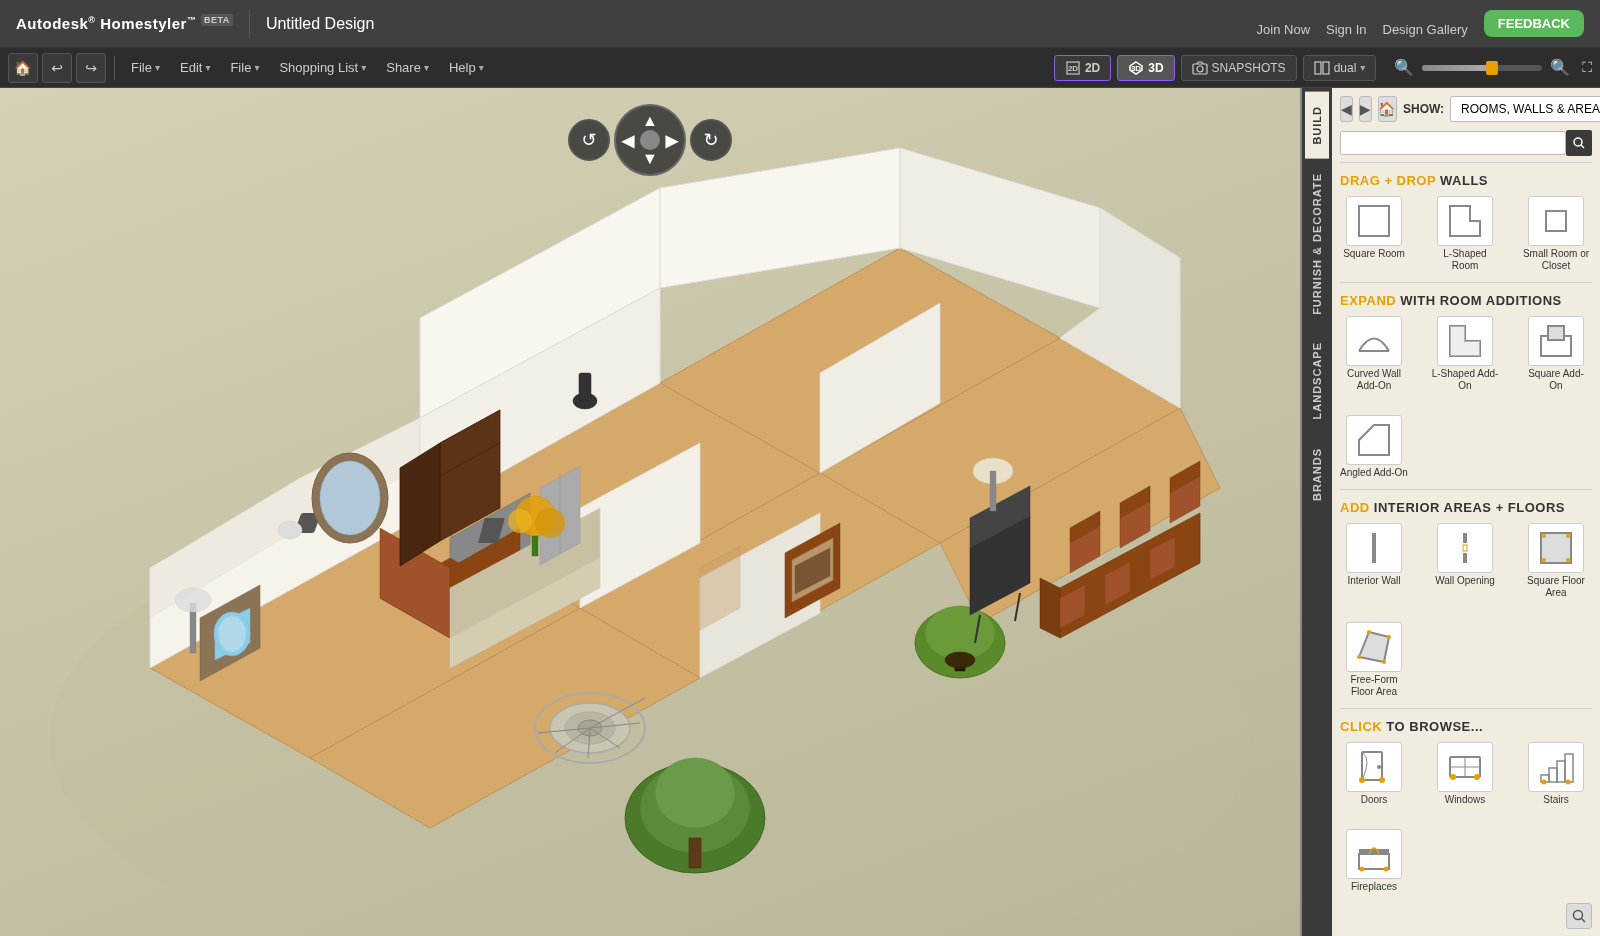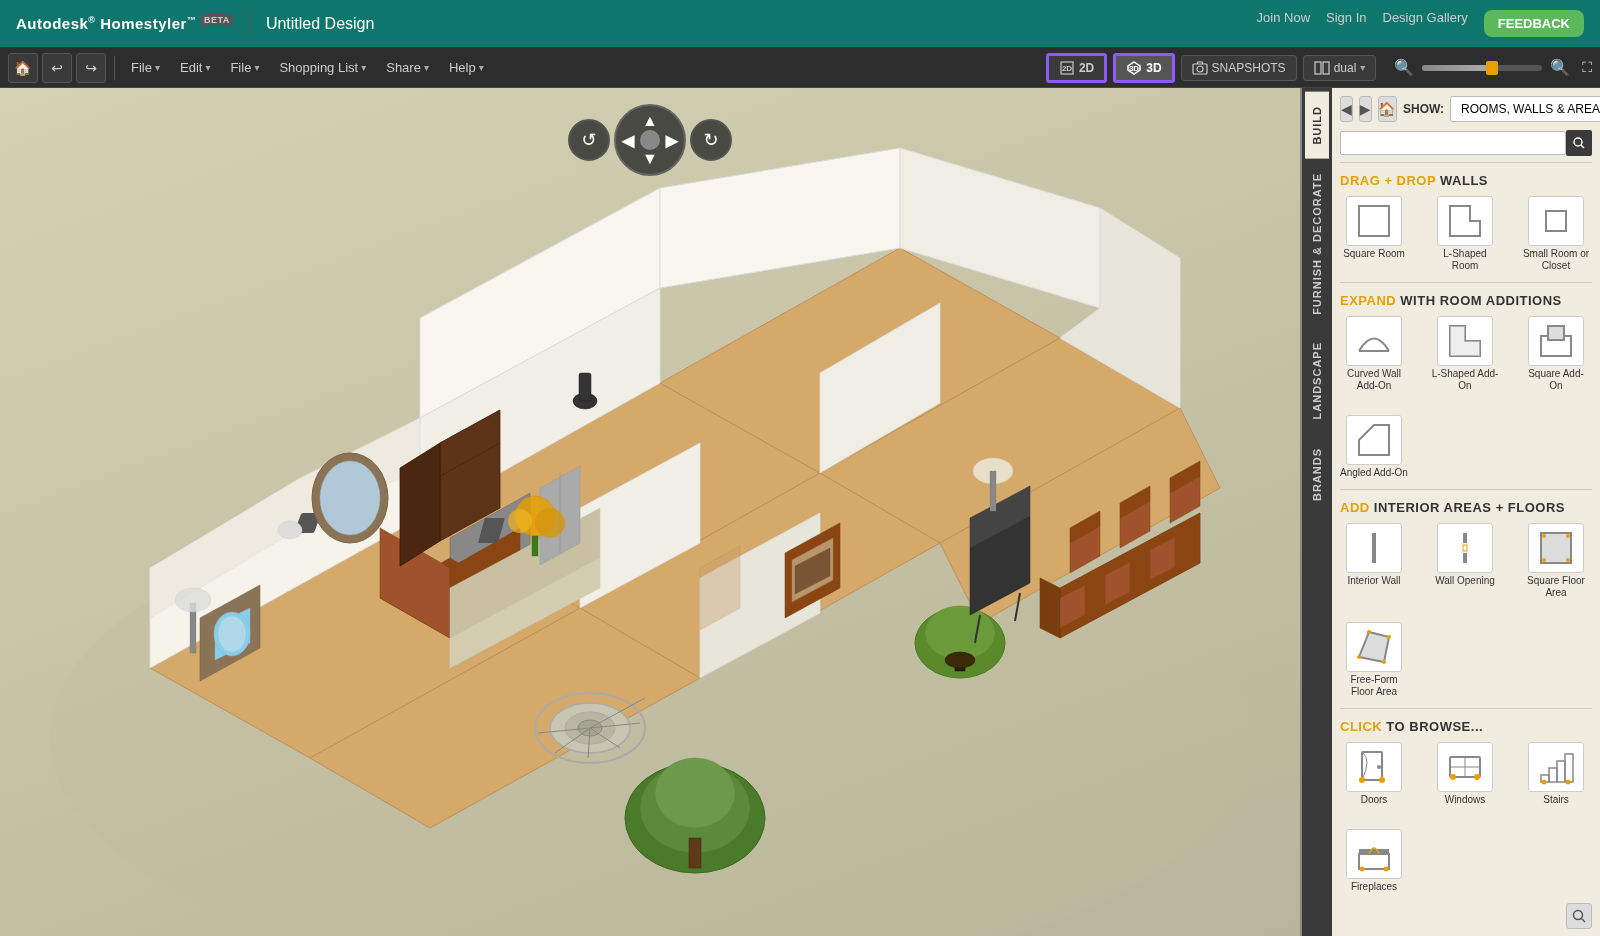--- a/index.html
+++ b/index.html
@@ -1,31 +1,31 @@
 <!DOCTYPE html>
 <html><head>
   <meta charset="utf-8">
   <style>
     * { margin: 0; padding: 0; box-sizing: border-box; }
     body { width: 1600px; height: 936px; overflow: hidden; font-family: Arial, sans-serif; background: #2a2a2a; }
 
     
     #top-bar {
       width: 100%; height: 48px;
-      background: #0f766e;
+      background: #404040;
       display: flex; align-items: center;
       padding: 0 16px;
       border-bottom: 1px solid #333;
     }
     #logo-area { display: flex; align-items: center; gap: 8px; }
     #logo-text { color: #fff; font-size: 15px; font-weight: bold; letter-spacing: 0.5px; }
     #logo-beta { background: #555; color: #ccc; font-size: 9px; padding: 1px 3px; border-radius: 2px; vertical-align: super; }
     #top-divider { width: 1px; height: 28px; background: #555; margin: 0 16px; }
     #project-title { color: #fff; font-size: 16px; }
-    #top-right { margin-left: auto; display: flex; align-items: flex-start; gap: 16px; }
+    #top-right { margin-left: auto; display: flex; align-items: flex-end; gap: 16px; }
     #top-right a { color: #ccc; font-size: 13px; text-decoration: none; cursor: pointer; }
     #feedback-btn {
       background: #5cb85c; color: #fff; font-size: 13px; font-weight: bold;
       padding: 6px 14px; border: none; cursor: pointer; border-radius: 8px;
     }
 
     
     #toolbar {
       width: 100%; height: 40px;
       background: #2d2d2d;
@@ -45,21 +45,21 @@
       display: flex; align-items: center; gap: 3px;
     }
     .menu-arrow { font-size: 10px; color: #aaa; }
 
     
     #view-mode { margin-left: auto; display: flex; align-items: center; gap: 6px; }
     .mode-btn {
       display: flex; align-items: center; gap: 4px;
       padding: 4px 10px; border-radius: 3px; cursor: pointer;
       font-size: 12px; font-weight: bold; color: #ccc;
-      background: #3a3a3a; border: 3px solid #8b5cf6;
+      background: #3a3a3a; border: 1px solid #8b5cf6;
     }
     .mode-btn.active { background: #555; color: #fff; }
     #snapshots-btn {
       display: flex; align-items: center; gap: 4px;
       padding: 4px 10px; background: #3a3a3a; border: 1px solid #555;
       border-radius: 3px; cursor: pointer; font-size: 12px; color: #ccc;
     }
     #dual-btn {
       display: flex; align-items: center; gap: 4px;
       padding: 4px 10px; background: #3a3a3a; border: 1px solid #555;

